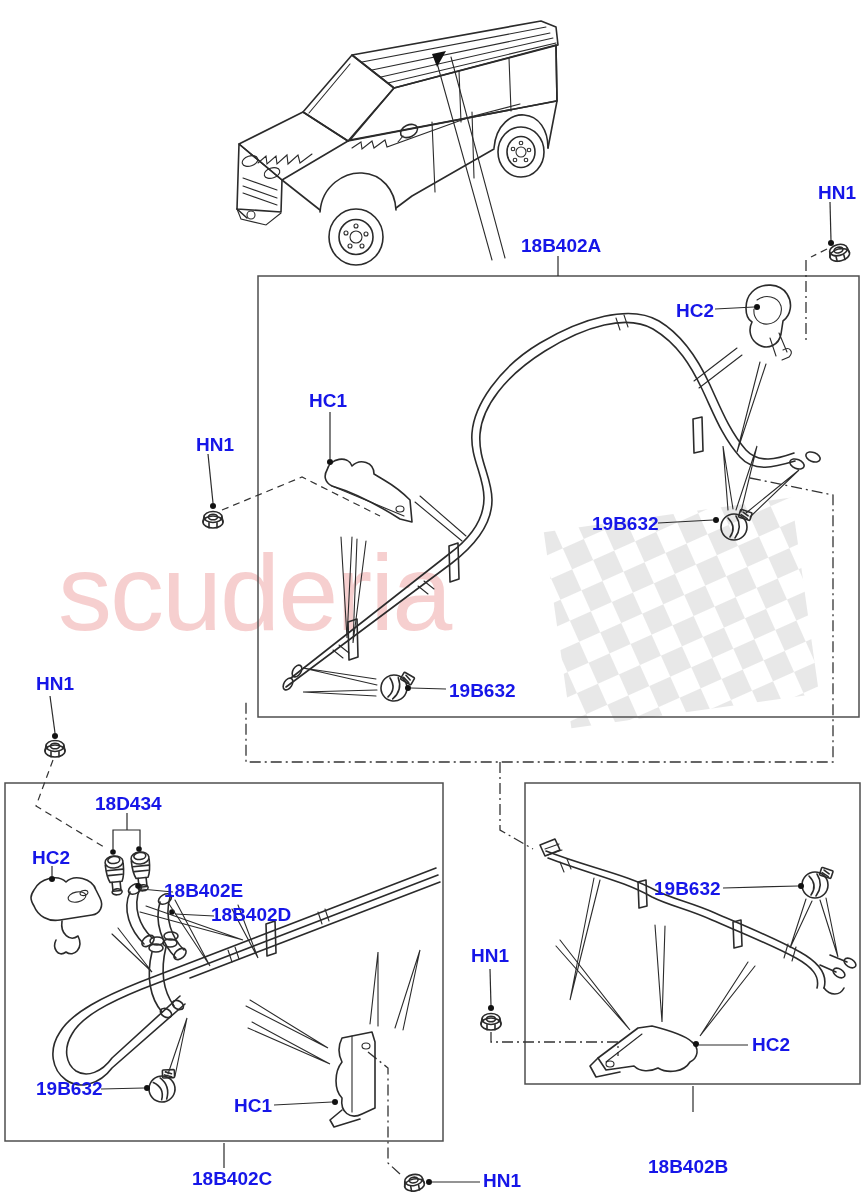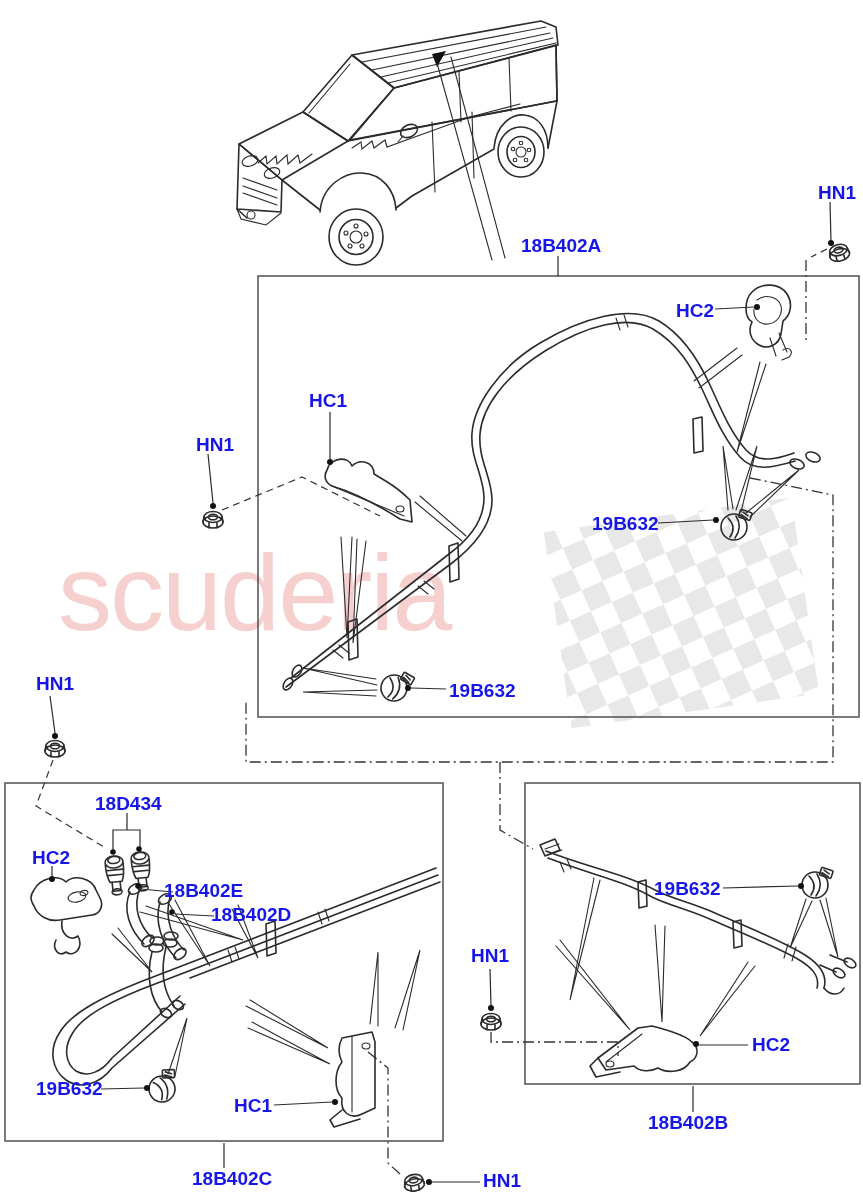--- a/index.html
+++ b/index.html
@@ -340,15 +340,15 @@
   <div class="callout" style="left:32px;top:848px">HC2</div>
   <div class="callout" style="left:164px;top:881px">18B402E</div>
   <div class="callout" style="left:211px;top:905px">18B402D</div>
   <div class="callout" style="left:36px;top:1079px">19B632</div>
   <div class="callout" style="left:234px;top:1096px">HC1</div>
   <div class="callout" style="left:192px;top:1169px">18B402C</div>
   <div class="callout" style="left:483px;top:1171px">HN1</div>
   <div class="callout" style="left:654px;top:879px">19B632</div>
   <div class="callout" style="left:471px;top:946px">HN1</div>
   <div class="callout" style="left:752px;top:1035px">HC2</div>
-  <div class="callout" style="left:648px;top:1113px">18B402B</div>
+  <div class="callout" style="left:648px;top:1157px">18B402B</div>
 
 </div>
 
 </body></html>

